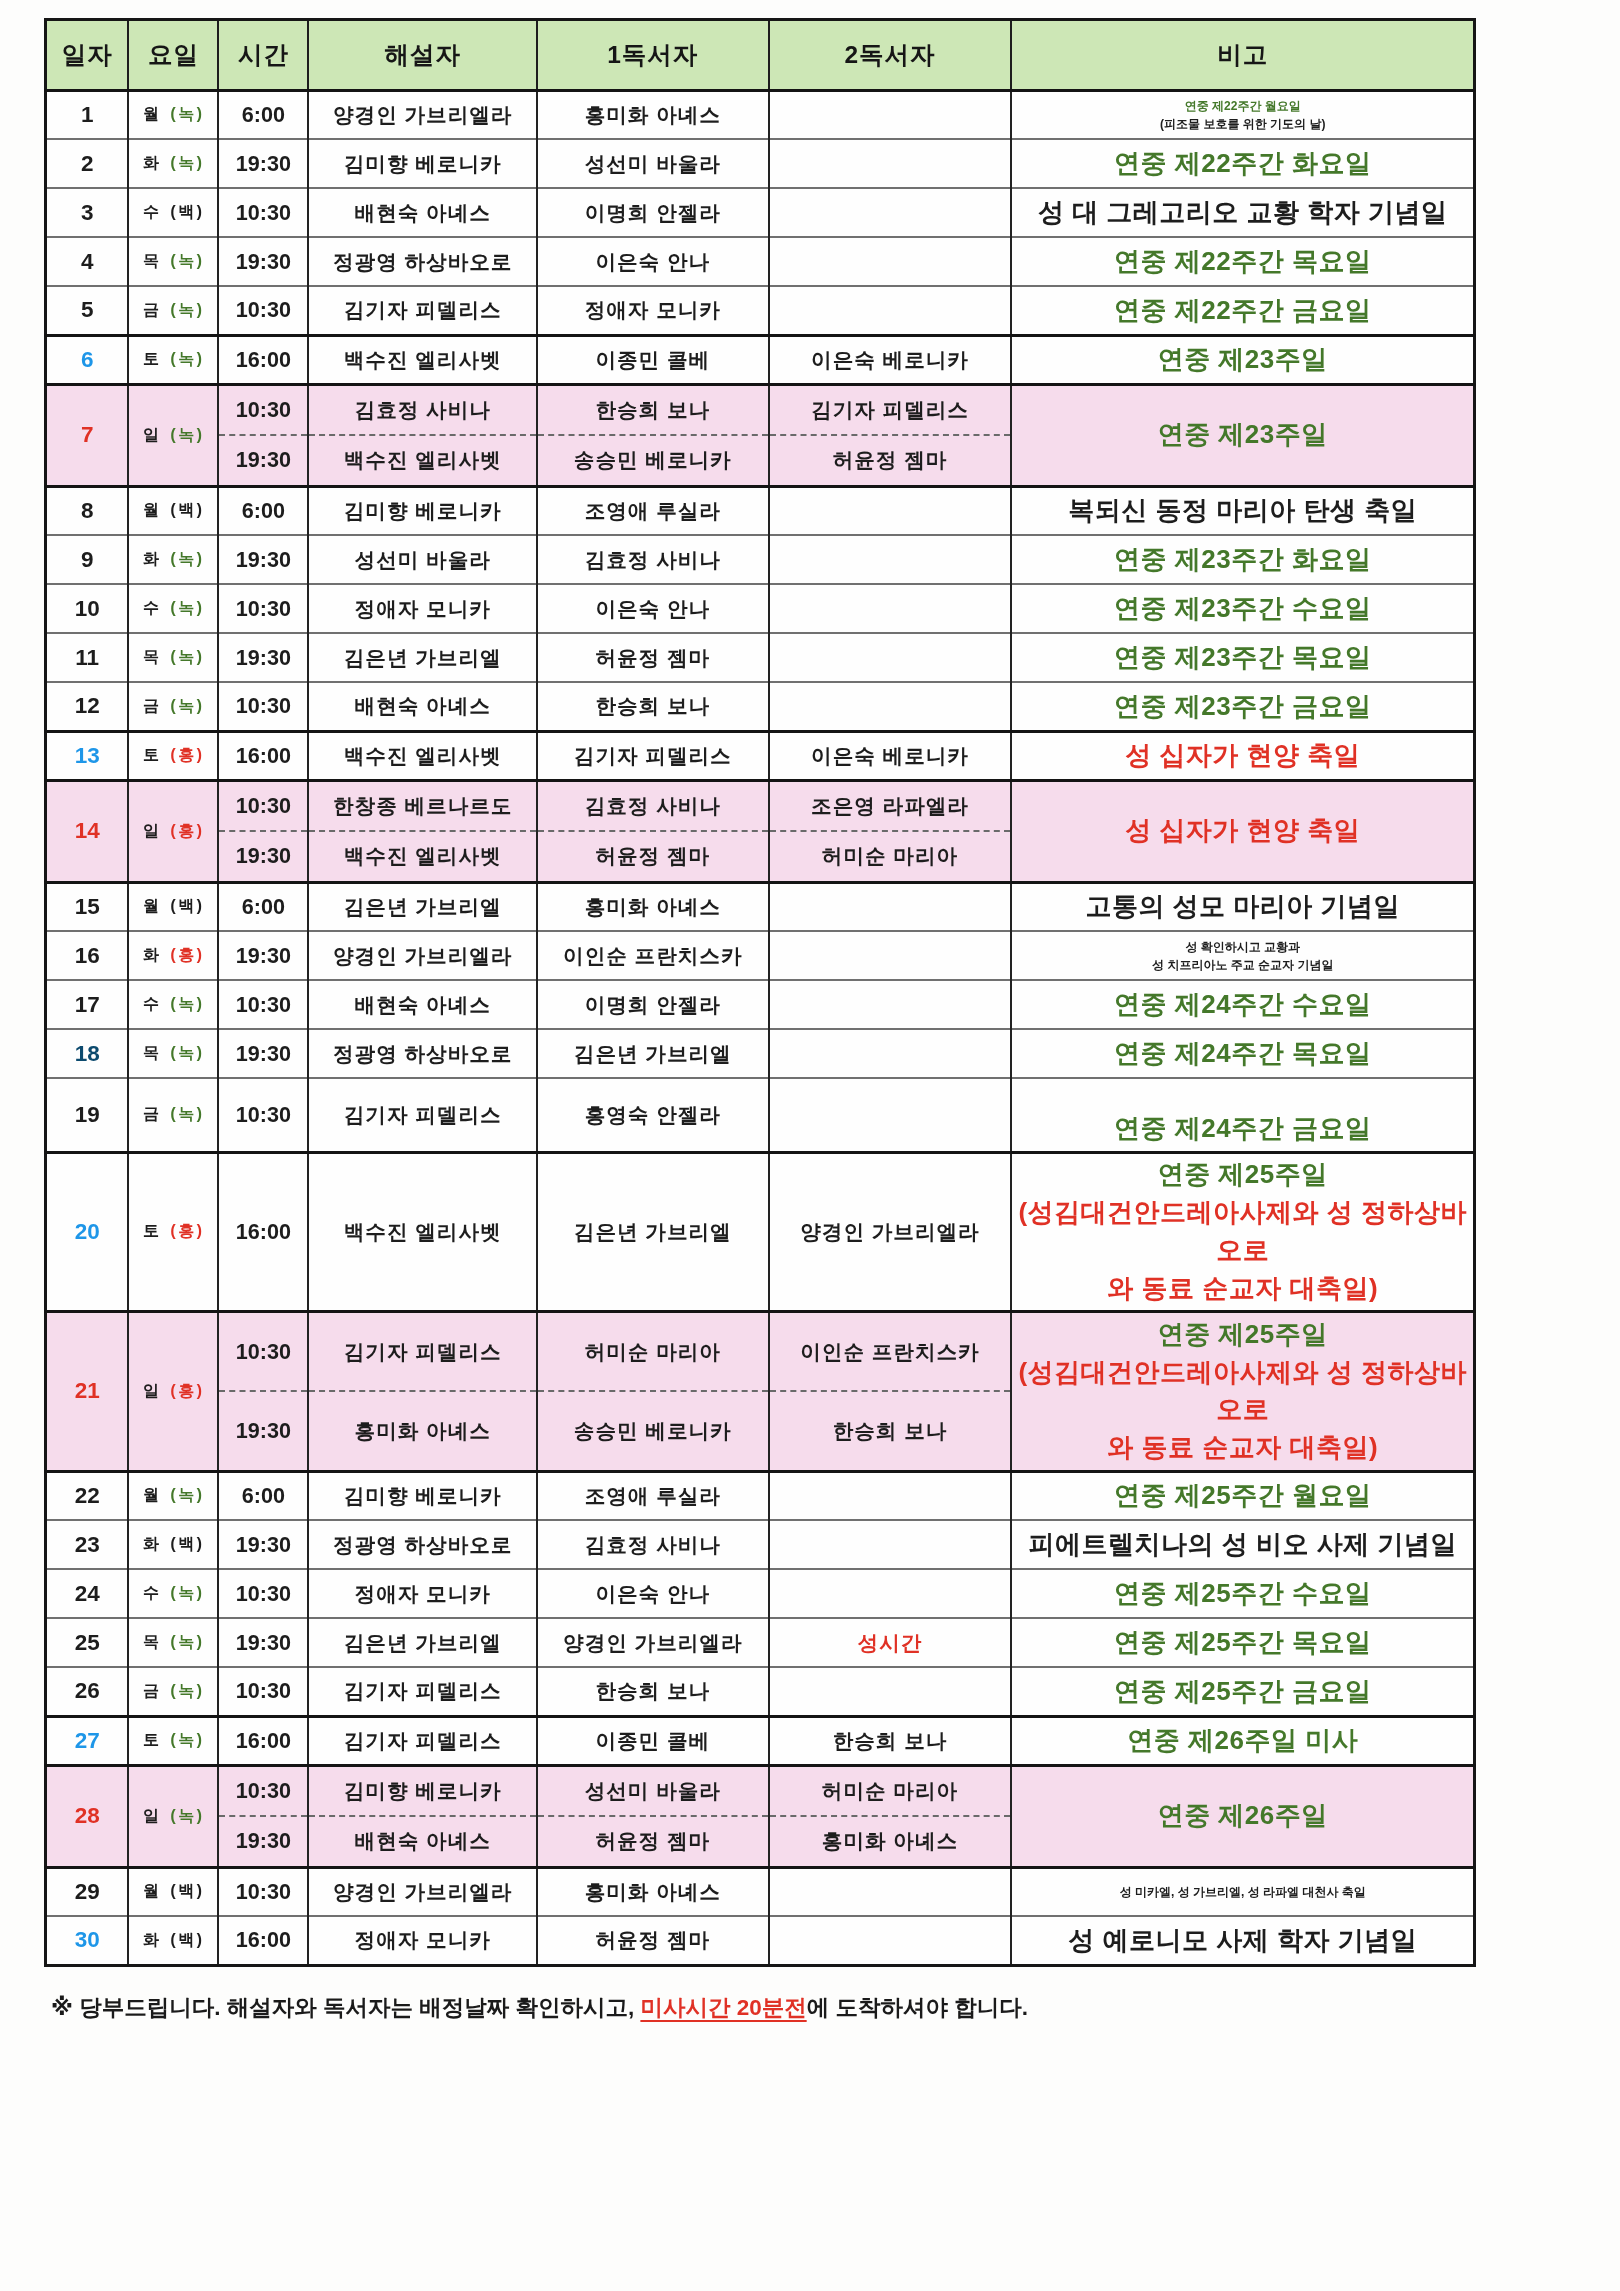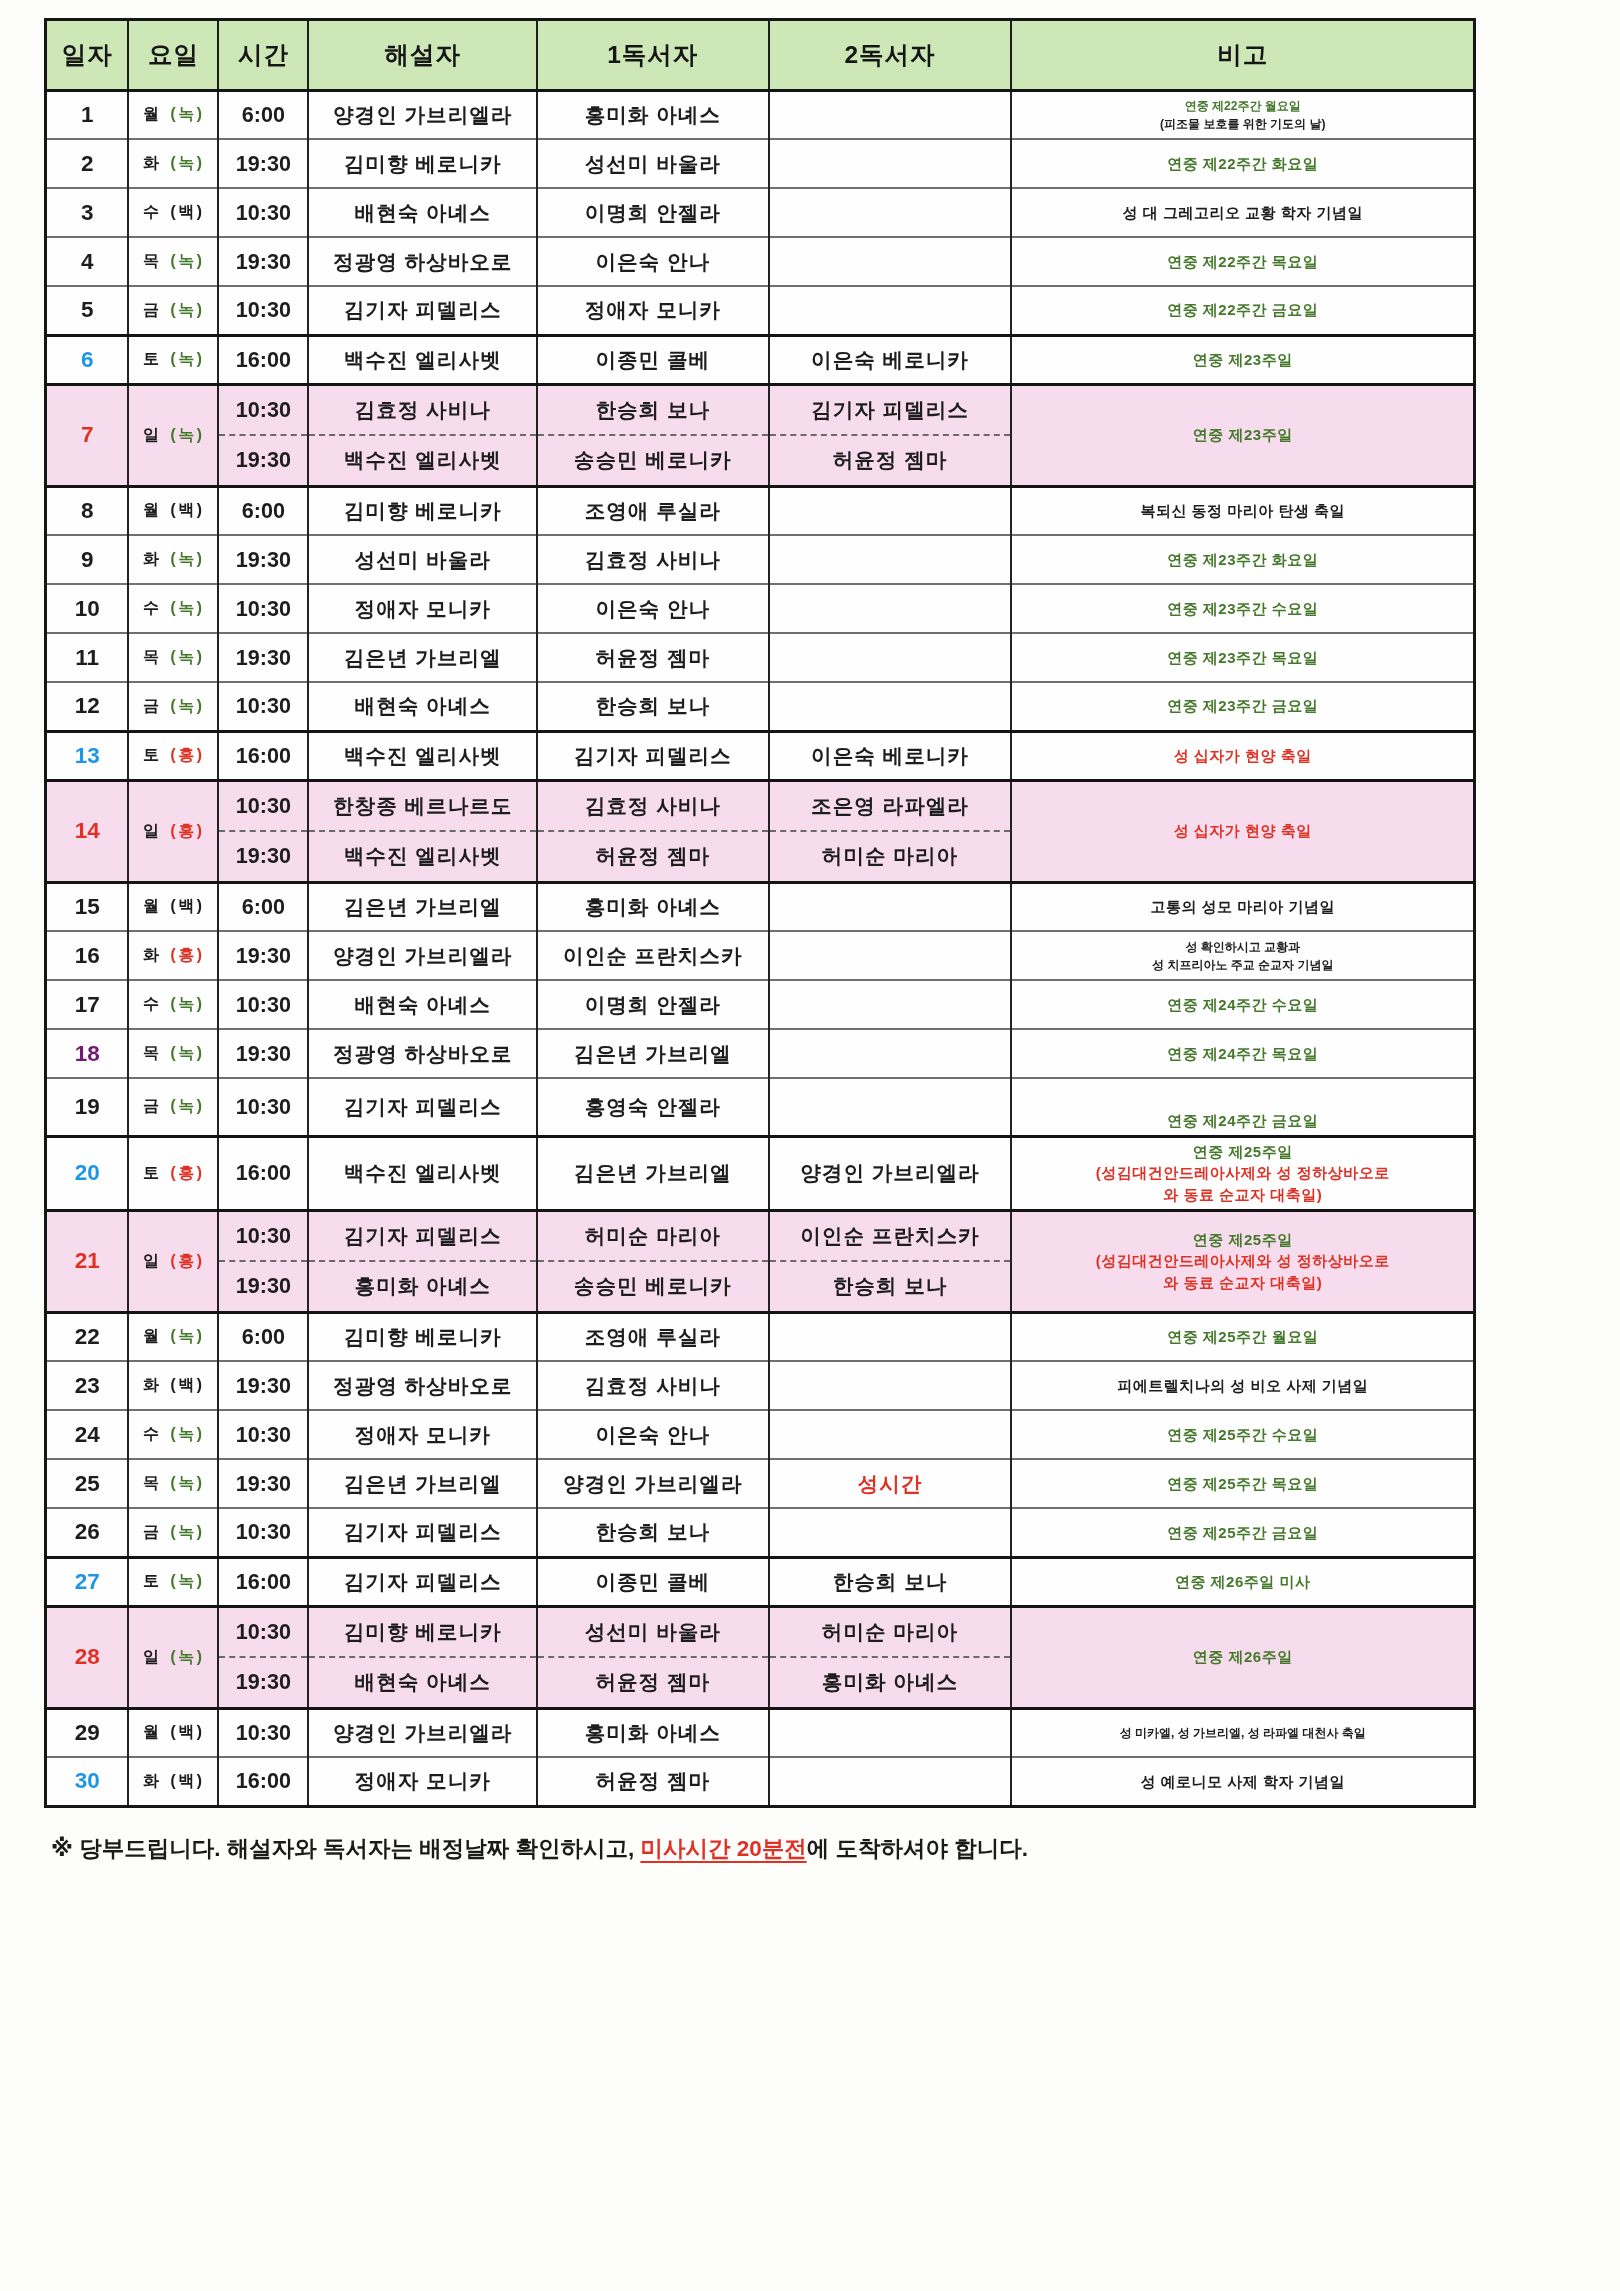--- a/index.html
+++ b/index.html
@@ -58,21 +58,21 @@
   tr.single { height:49px; }
   tr.sunrow > td, tr.sub > td { height:51px; }
   tr.thick > td { border-top:3.9px solid #141414; }
   tr.sub > td { border-top:2px dashed #6a6a6a; }
   tr.pink > td { background:#f6dcec; }
   .c-date { font-size:22.5px; letter-spacing:0; }
   .c-day  { font-size:16px; white-space:nowrap;font-family:Liberation Mono, monospace; }
   .c-time { font-size:21.6px; }
   .c-name { font-size:20.6px; letter-spacing:1px; }
   .note-line { text-align:center; }
-  .note-line.n { font-size:15px; line-height:1.45; letter-spacing:0.5px; }
+  .note-line.n { font-size:26px; line-height:1.45; letter-spacing:0.5px; }
   .note-line.s { font-size:12px; line-height:1.5; letter-spacing:0; }
   .fn {
     margin:0 0 0 51px;
     font-weight:bold;
     color:#1a1a1a;
   }
   .fn1 { margin-top:25.5px; font-size:22.5px; }
   .fn2 { margin-top:27.4px; font-size:23.5px; }
   .hl {
     text-decoration:underline;
@@ -303,21 +303,21 @@
           <td class="c-day"><span>수</span><span style="color: rgb(68, 120, 42);">&nbsp;(녹)</span></td>
           <td class="c-time">10:30</td>
           <td class="c-name">배현숙 아녜스</td>
           <td class="c-name">이명희 안젤라</td>
           <td class="c-name"></td>
           <td>
             <div class="note-line n" style="color: rgb(68, 120, 42);">연중 제24주간 수요일</div>
           </td>
         </tr>
         <tr class="single">
-          <td class="c-date" style="color: #701a75;">18</td>
+          <td class="c-date" style="color: #0c4a6e;">18</td>
           <td class="c-day"><span>목</span><span style="color: rgb(68, 120, 42);">&nbsp;(녹)</span></td>
           <td class="c-time">19:30</td>
           <td class="c-name">정광영 하상바오로</td>
           <td class="c-name">김은년 가브리엘</td>
           <td class="c-name"></td>
           <td>
             <div class="note-line n" style="color: rgb(68, 120, 42);">연중 제24주간 목요일</div>
           </td>
         </tr>
         <tr class="single">

